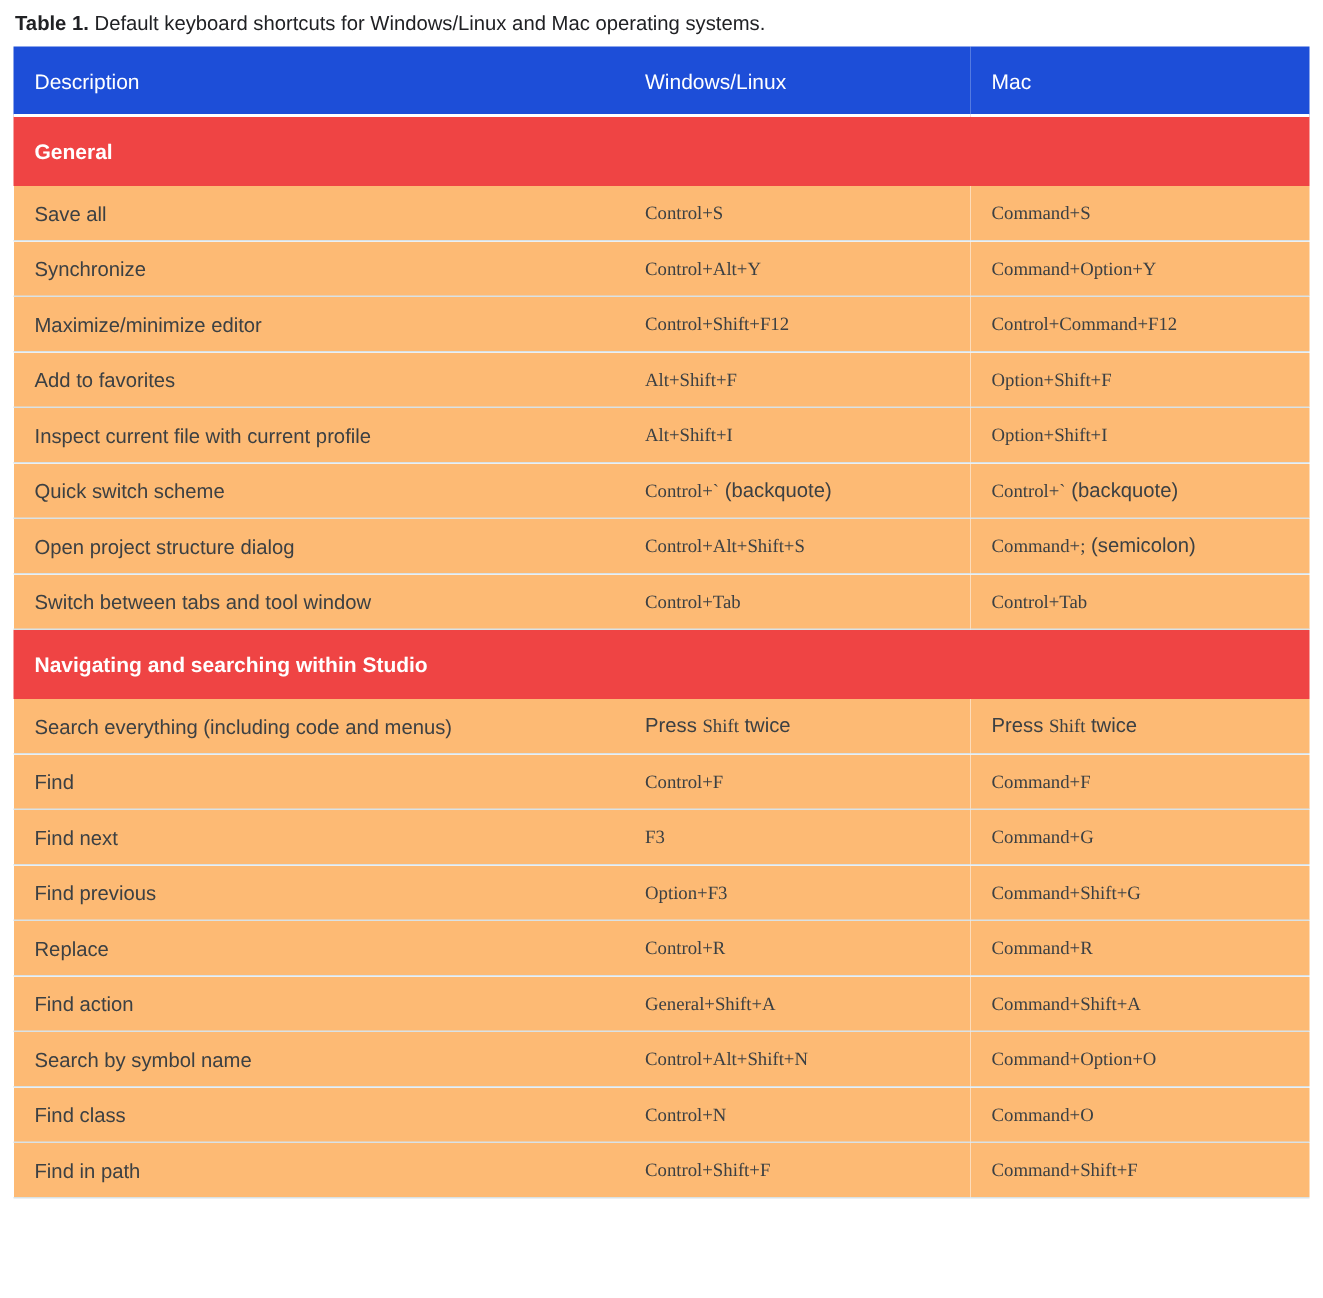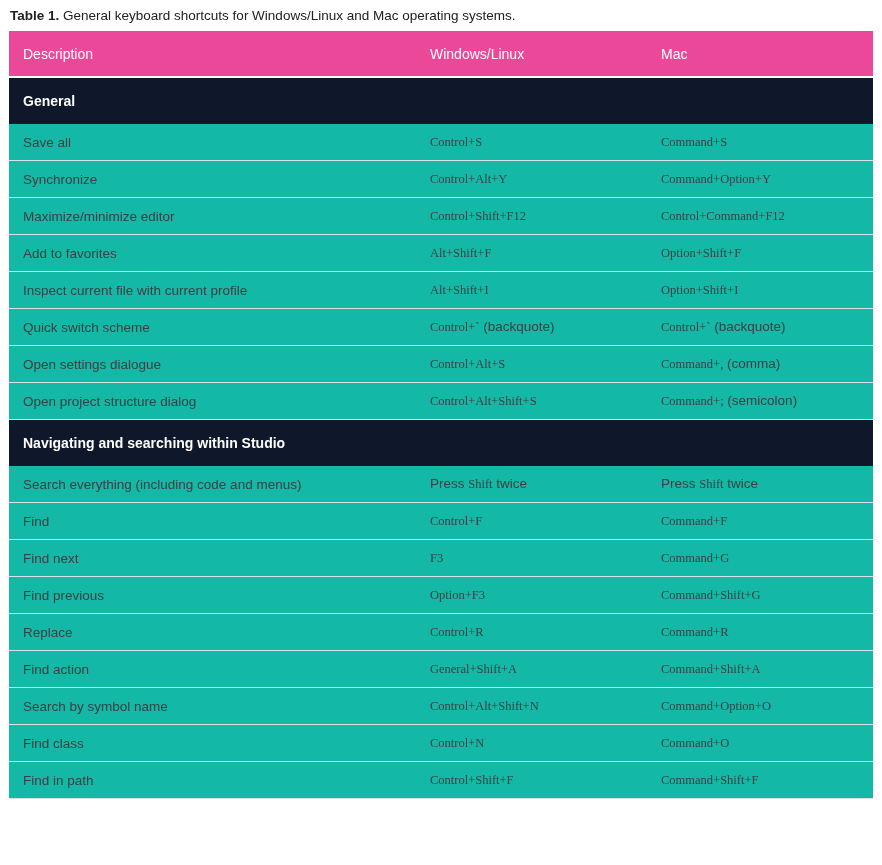--- a/index.html
+++ b/index.html
@@ -46,46 +46,46 @@
     border-collapse: collapse;
     table-layout: fixed;
     font-size: 13.5px;
   }
   .shortcut-table col.c-desc { width: 407px; }
   .shortcut-table col.c-win  { width: 231px; }
   .shortcut-table col.c-mac  { width: 226px; }
 
   
   thead th {
-    background: #ec4899;
+    background: #1d4ed8;
     color: #ffffff;
     font-weight: normal;
     font-size: 14px;
     text-align: left;
     padding: 0 0 0 14px;
     height: 45px;
     vertical-align: middle;
     border-bottom: 2px solid #ffffff;
   }
 
   
   tr.section-row td {
-    background: #0f172a;
+    background: #ef4444;
     color: #ffffff;
     font-weight: bold;
     font-size: 14px;
     padding: 0 0 0 14px;
     height: 46px;
     vertical-align: middle;
     border: none;
   }
 
   
   tr.data-row td {
-    background: #14b8a6;
+    background: #fdba74;
     height: 36px;
     padding: 0 8px 0 14px;
     vertical-align: middle;
     border-bottom: 1px solid #d9e2e5;
     color: #3c4043;
     font-size: 13.5px;
     white-space: nowrap;
     overflow: hidden;
   }
   tr.data-row:first-of-type td {
@@ -106,21 +106,21 @@
     font-size: 13.5px;
     color: #3c4043;
   }
 </style>
 </head>
 <body>
 
 <div class="page">
 
   <div class="caption">
-    <span class="caption-label">Table 1.</span><span class="caption-text"> General keyboard shortcuts for Windows/Linux and Mac operating systems.</span>
+    <span class="caption-label">Table 1.</span><span class="caption-text"> Default keyboard shortcuts for Windows/Linux and Mac operating systems.</span>
   </div>
 
   <table class="shortcut-table">
     <colgroup>
       <col class="c-desc">
       <col class="c-win">
       <col class="c-mac">
     </colgroup>
     <thead>
       <tr>
@@ -157,29 +157,29 @@
           <td class="col-desc">Inspect current file with current profile</td>
           <td class="col-win"><span class="kbd">Alt+Shift+I</span></td>
           <td class="col-mac"><span class="kbd">Option+Shift+I</span></td>
         </tr>
         <tr class="data-row">
           <td class="col-desc">Quick switch scheme</td>
           <td class="col-win"><span class="kbd">Control+`</span><span class="note"> (backquote)</span></td>
           <td class="col-mac"><span class="kbd">Control+`</span><span class="note"> (backquote)</span></td>
         </tr>
         <tr class="data-row">
-          <td class="col-desc">Open settings dialogue</td>
-          <td class="col-win"><span class="kbd">Control+Alt+S</span></td>
-          <td class="col-mac"><span class="kbd">Command+,</span><span class="note"> (comma)</span></td>
-        </tr>
-        <tr class="data-row">
           <td class="col-desc">Open project structure dialog</td>
           <td class="col-win"><span class="kbd">Control+Alt+Shift+S</span></td>
           <td class="col-mac"><span class="kbd">Command+;</span><span class="note"> (semicolon)</span></td>
         </tr>
+        <tr class="data-row">
+          <td class="col-desc">Switch between tabs and tool window</td>
+          <td class="col-win"><span class="kbd">Control+Tab</span></td>
+          <td class="col-mac"><span class="kbd">Control+Tab</span></td>
+        </tr>
         <tr class="section-row">
           <td colspan="3">Navigating and searching within Studio</td>
         </tr>
         <tr class="data-row">
           <td class="col-desc">Search everything (including code and menus)</td>
           <td class="col-win"><span class="note">Press </span><span class="kbd">Shift</span><span class="note"> twice</span></td>
           <td class="col-mac"><span class="note">Press </span><span class="kbd">Shift</span><span class="note"> twice</span></td>
         </tr>
         <tr class="data-row">
           <td class="col-desc">Find</td>

